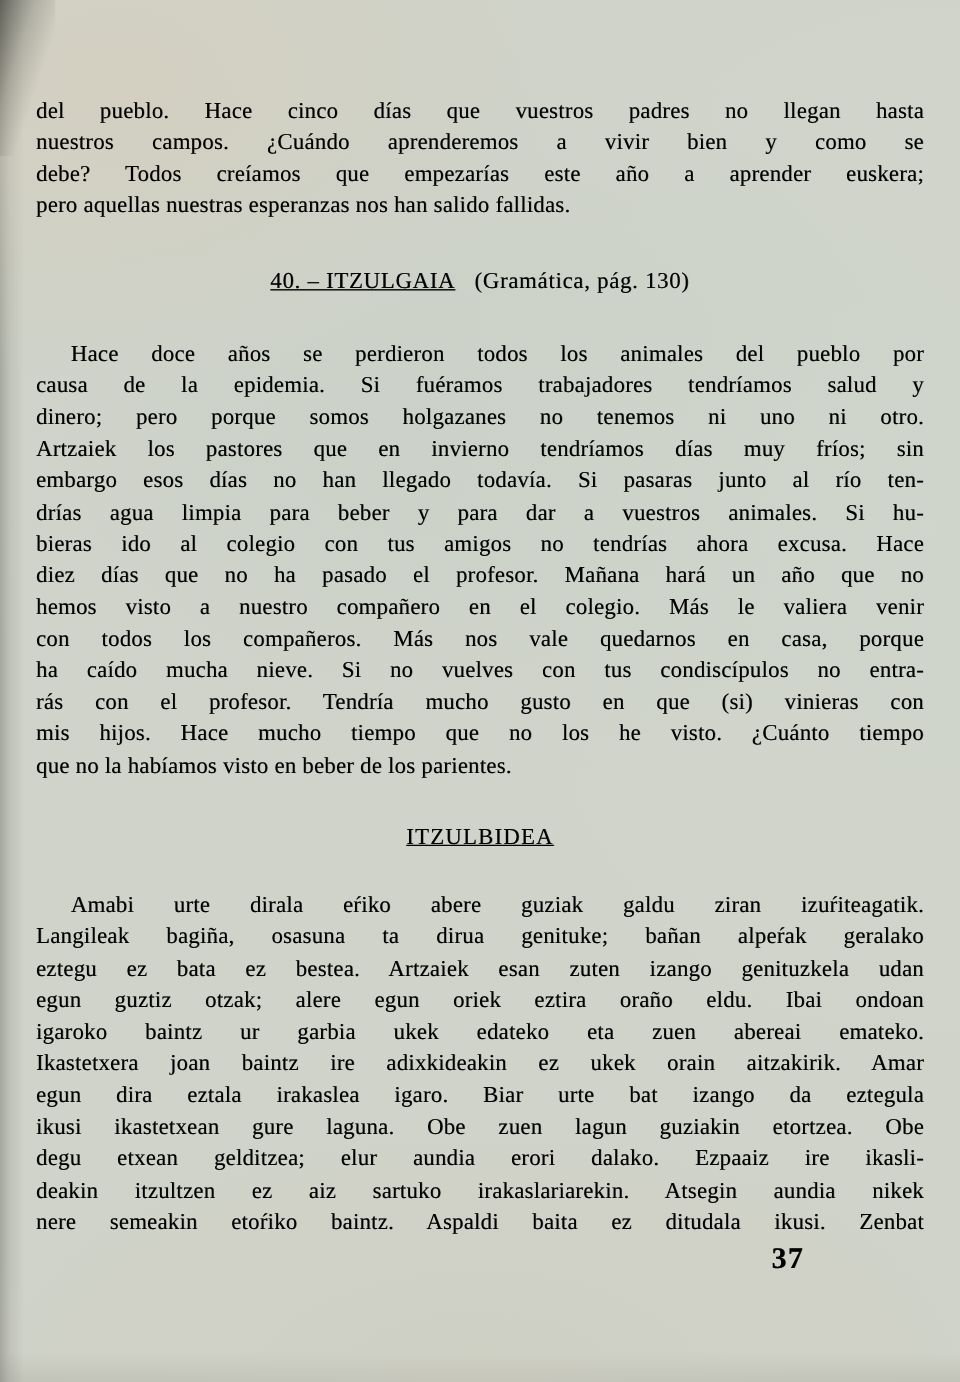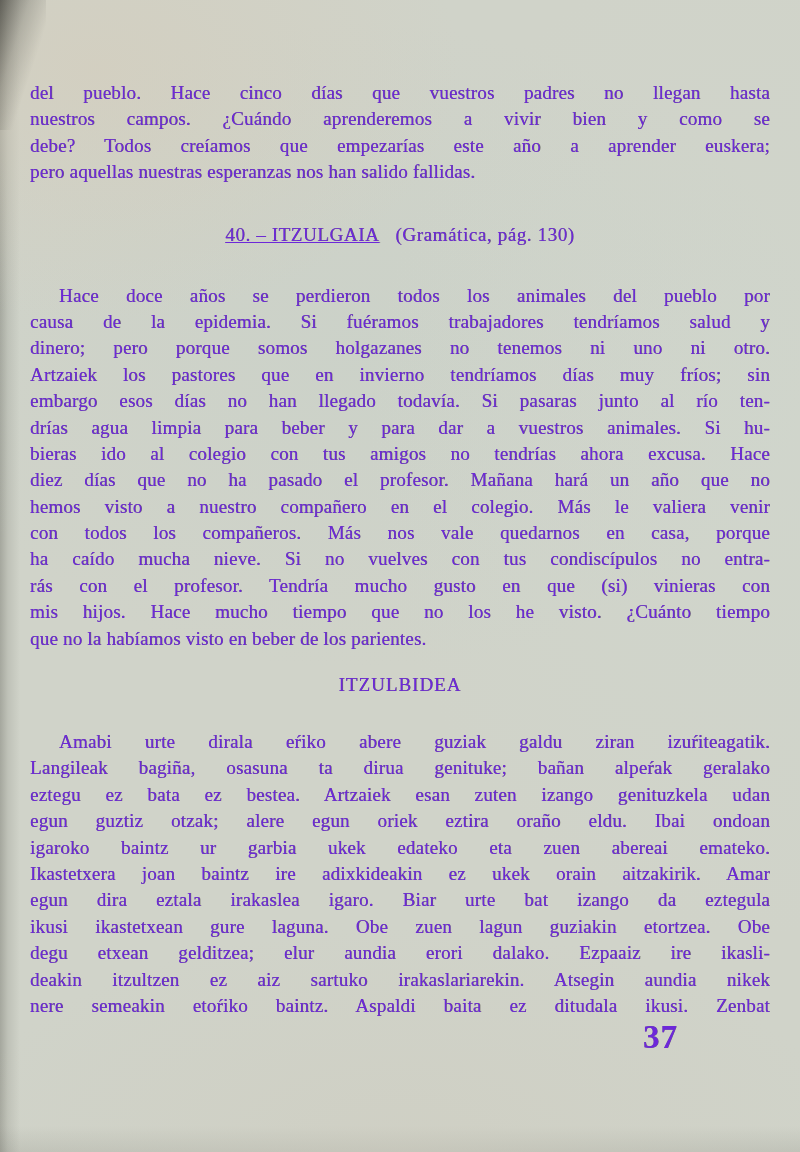--- a/index.html
+++ b/index.html
@@ -29,21 +29,21 @@
     width: 46px; height: 130px;
     background: linear-gradient(108deg, rgba(28,28,24,0.55) 0%, rgba(28,28,24,0.18) 34%, rgba(28,28,24,0) 62%);
     pointer-events: none;
   }
   .page {
     position: absolute;
     top: 0; left: 0;
     width: 800px; height: 1152px;
     box-sizing: border-box;
     padding: 80px 30px 0 30px;
-    color: #6d28d9;
+    color: #000000;
     font-size: 19px;
     letter-spacing: 0.2px;
     text-shadow: 0.35px 0 0 rgba(43,42,38,0.6);
   }
   .paragraph { width: 740px; }
   .text-line {
     height: 26.4px;
     line-height: 26.4px;
     text-align: justify;
     text-align-last: justify;
@@ -56,28 +56,28 @@
   }
   .paragraph.indent-first .text-line:first-child {
     text-indent: 29px;
   }
   .heading {
     text-align: center;
     line-height: 26px;
     letter-spacing: 0.6px;
   }
   .heading-main { margin-top: 36px; text-decoration: underline; }
-  .heading-sub  { margin-top: 20px; letter-spacing: 1px; }
+  .heading-sub  { margin-top: 33px; letter-spacing: 1px; text-decoration: underline; }
   .heading .ref { display: inline-block; margin-left: 16px; }
   .para-exercise { margin-top: 35px; }
   .para-basque   { margin-top: 31px; }
   .page-number {
     margin-top: 4px;
     margin-left: 613px;
-    font-size: 33px;
+    font-size: 25px;
     line-height: 28px;
     font-weight: bold;
     letter-spacing: 1px;
   }
 </style>
 </head>
 <body>
 
 <div class="page">
 

